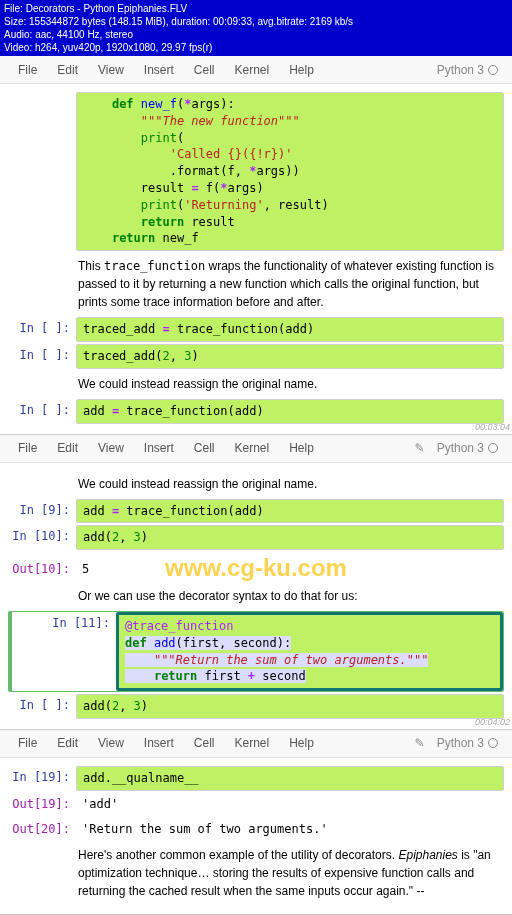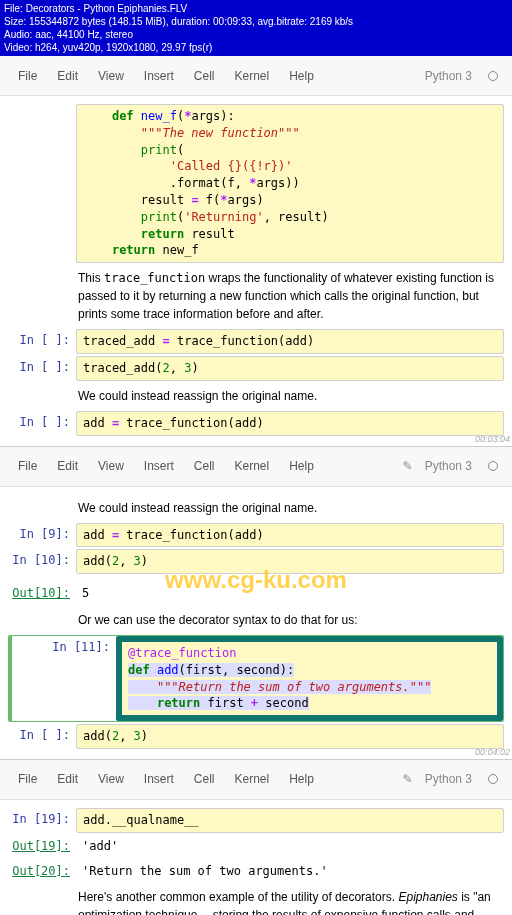--- a/index.html
+++ b/index.html
@@ -1,32 +1,32 @@
 <!DOCTYPE html>
 <html><head>
 <meta charset="utf-8">
 <style>
 * { margin: 0; padding: 0; box-sizing: border-box; }
 body { font-family: "Helvetica Neue", Helvetica, Arial, sans-serif; font-size: 13px; background: #fff; color: #000; width: 512px; }
 .video-header { background: #0000CD; color: #fff; padding: 2px 4px; font-size: 10px; line-height: 1.3; }
 .video-header div { white-space: pre; }
-.menubar { display: flex; align-items: center; background: #f8f8f8; border-bottom: 1px solid #e0e0e0; padding: 4px 8px; font-size: 12px; color: #555; height: 40px; }
+.menubar { display: flex; align-items: center; background: #f8f8f8; border-bottom: 1px solid #e0e0e0; padding: 4px 8px; font-size: 12px; color: #555; height: 28px; }
 .menubar .menu-item { padding: 3px 10px; cursor: pointer; }
 .menubar .spacer { flex: 1; }
-.menubar .kernel-info { color: #888; padding: 0 6px; display: flex; align-items: center; gap: 16px; }
+.menubar .kernel-info { color: #888; padding: 0 6px; display: flex; align-items: center; gap: 4px; }
 .menubar .edit-icon { color: #888; padding: 0 6px; }
 .kernel-circle { width: 10px; height: 10px; border: 1px solid #888; border-radius: 50%; display: inline-block; }
 .notebook { padding: 6px 8px 8px 8px; }
 .cell { display: flex; margin: 2px 0; }
 .prompt { width: 68px; text-align: right; padding: 4px 6px 0 0; font-family: monospace; font-size: 12px; color: #303F9F; flex-shrink: 0; }
-.prompt.out { color: #15803d; text-decoration: underline; }
+.prompt.out { color: #a21caf; }
 .cell-body { flex: 1; padding: 3px 6px; }
-.code-cell .cell-body { border: 1px solid #cfcfcf; background: #fef9c3; font-family: monospace; font-size: 12px; line-height: 1.4; white-space: pre; border-radius: 2px; }
+.code-cell .cell-body { border: 1px solid #cfcfcf; background: #bef264; font-family: monospace; font-size: 12px; line-height: 1.4; white-space: pre; border-radius: 2px; }
 .code-cell.selected { border: 1px solid #66BB6A; border-left: 4px solid #66BB6A; border-radius: 2px; padding-left: 36px; }
-.code-cell.selected .cell-body { border: 6px solid #0f766e; }
+.code-cell.selected .cell-body { border: 3px solid #0f766e; }
 .output-cell .cell-body { font-family: monospace; font-size: 12px; white-space: pre; line-height: 1.4; }
 .md-cell .cell-body { font-size: 12px; line-height: 1.5; padding: 4px 2px; }
 .md-cell .cell-body em { font-style: italic; }
 .md-cell .cell-body .mono { font-family: monospace; }
 .kw { color: #008000; font-weight: bold; }
 .fn { color: #0000FF; }
 .str { color: #BA2121; }
 .doc { color: #BA2121; font-style: italic; }
 .dec { color: #AA22FF; }
 .num { color: #008000; }

